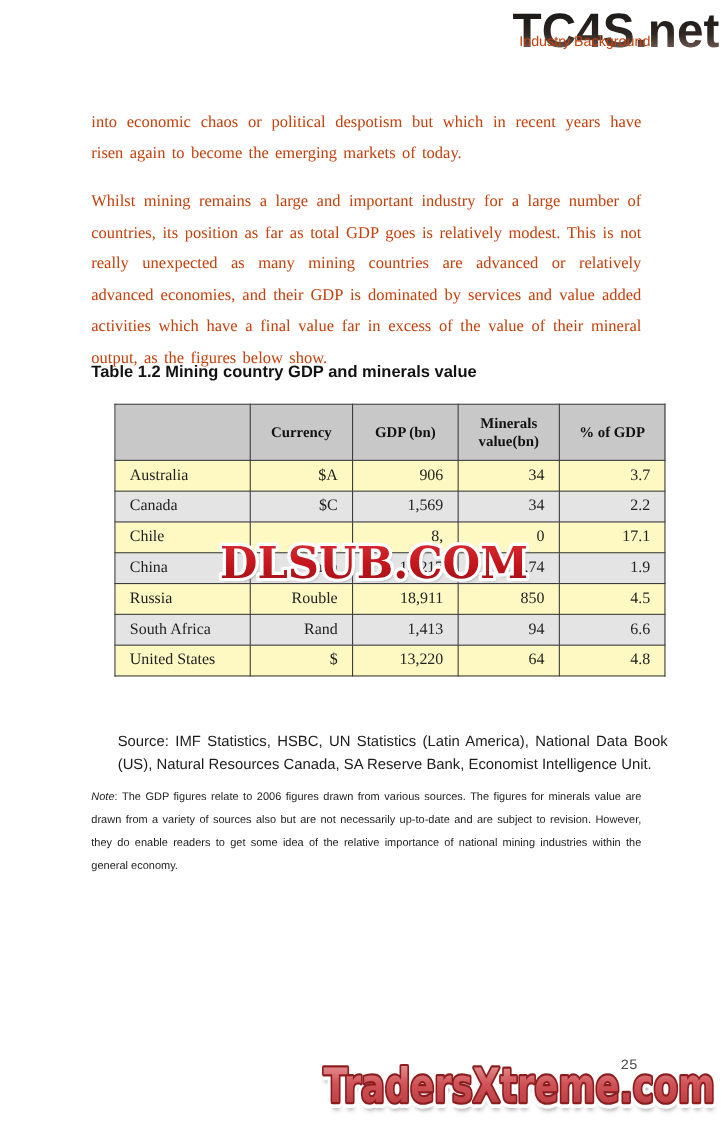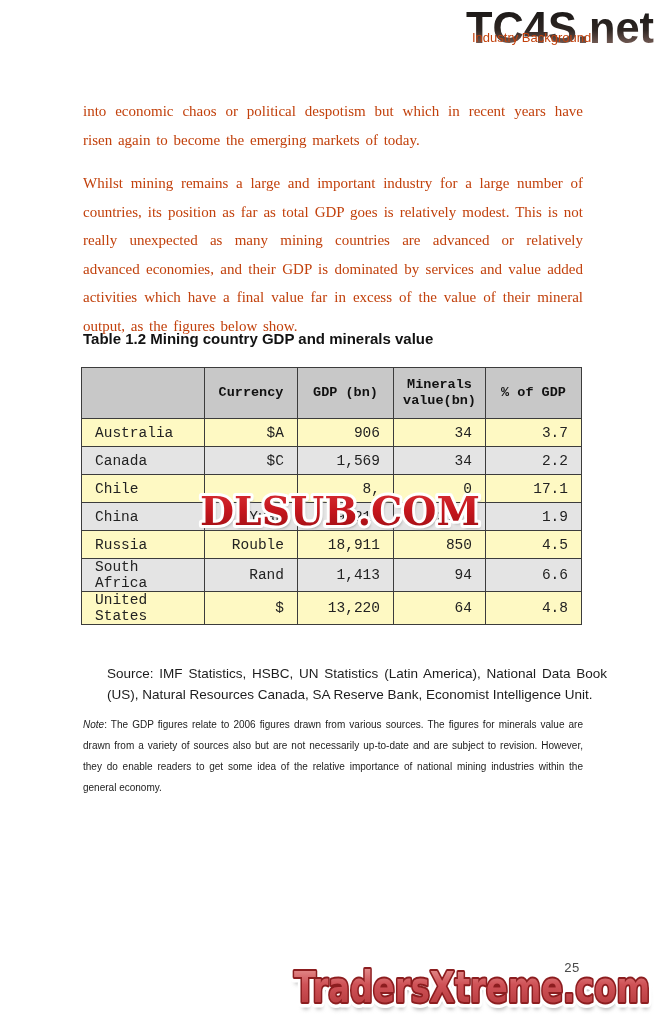--- a/index.html
+++ b/index.html
@@ -19,22 +19,22 @@
     margin:0;text-align:justify;font-size:15px;line-height:28.5px;
     word-spacing:2px;color:#c2410c;
   }
   .body-text p + p{margin-top:15px;}
   
   .table-title{
     position:absolute;left:83px;top:330px;width:500px;
     font-family:"Liberation Sans", sans-serif;font-weight:bold;font-size:15px;color:#121212;
   }
   table.gdp-table{
-    position:absolute;left:81px;top:367px;width:500px;
-    border-collapse:collapse;font-family:Liberation Mono, monospace;
+    position:absolute;left:104px;top:367px;width:500px;
+    border-collapse:collapse;font-family:Liberation Serif, serif;
     table-layout:fixed;
   }
   table.gdp-table th, table.gdp-table td{
     border:1.5px solid #3c3c3c;
   }
   table.gdp-table th{
     background:#c8c8c8;height:46px;font-size:13.5px;font-weight:bold;
     text-align:center;vertical-align:middle;line-height:1.2;color:#111;
     padding:2px 6px;
   }

